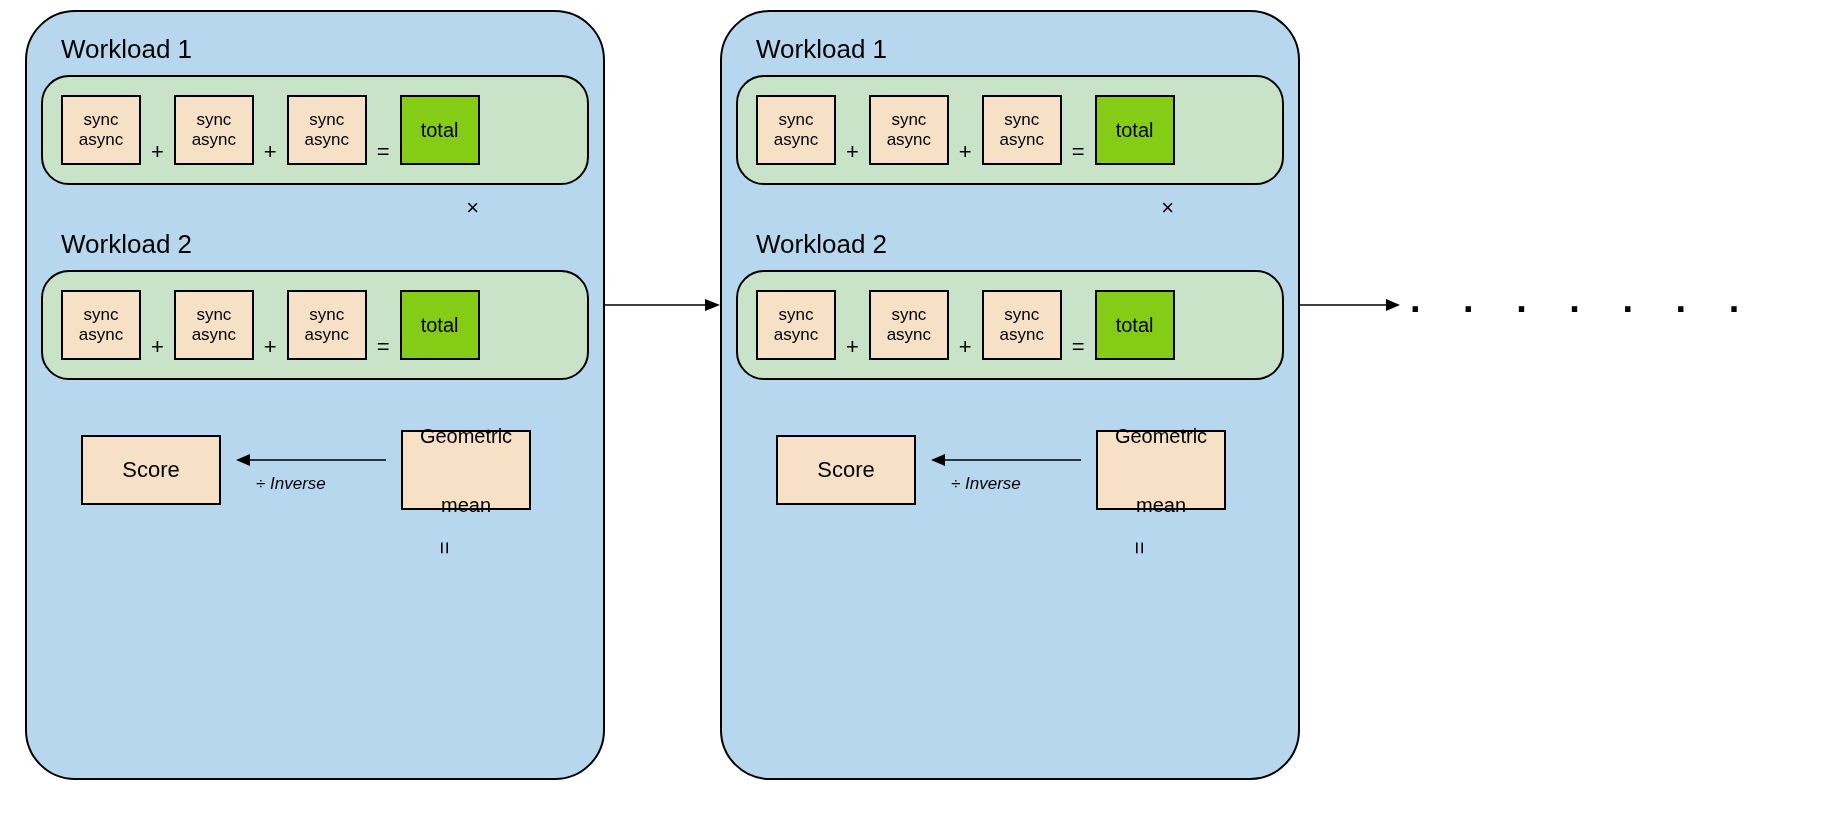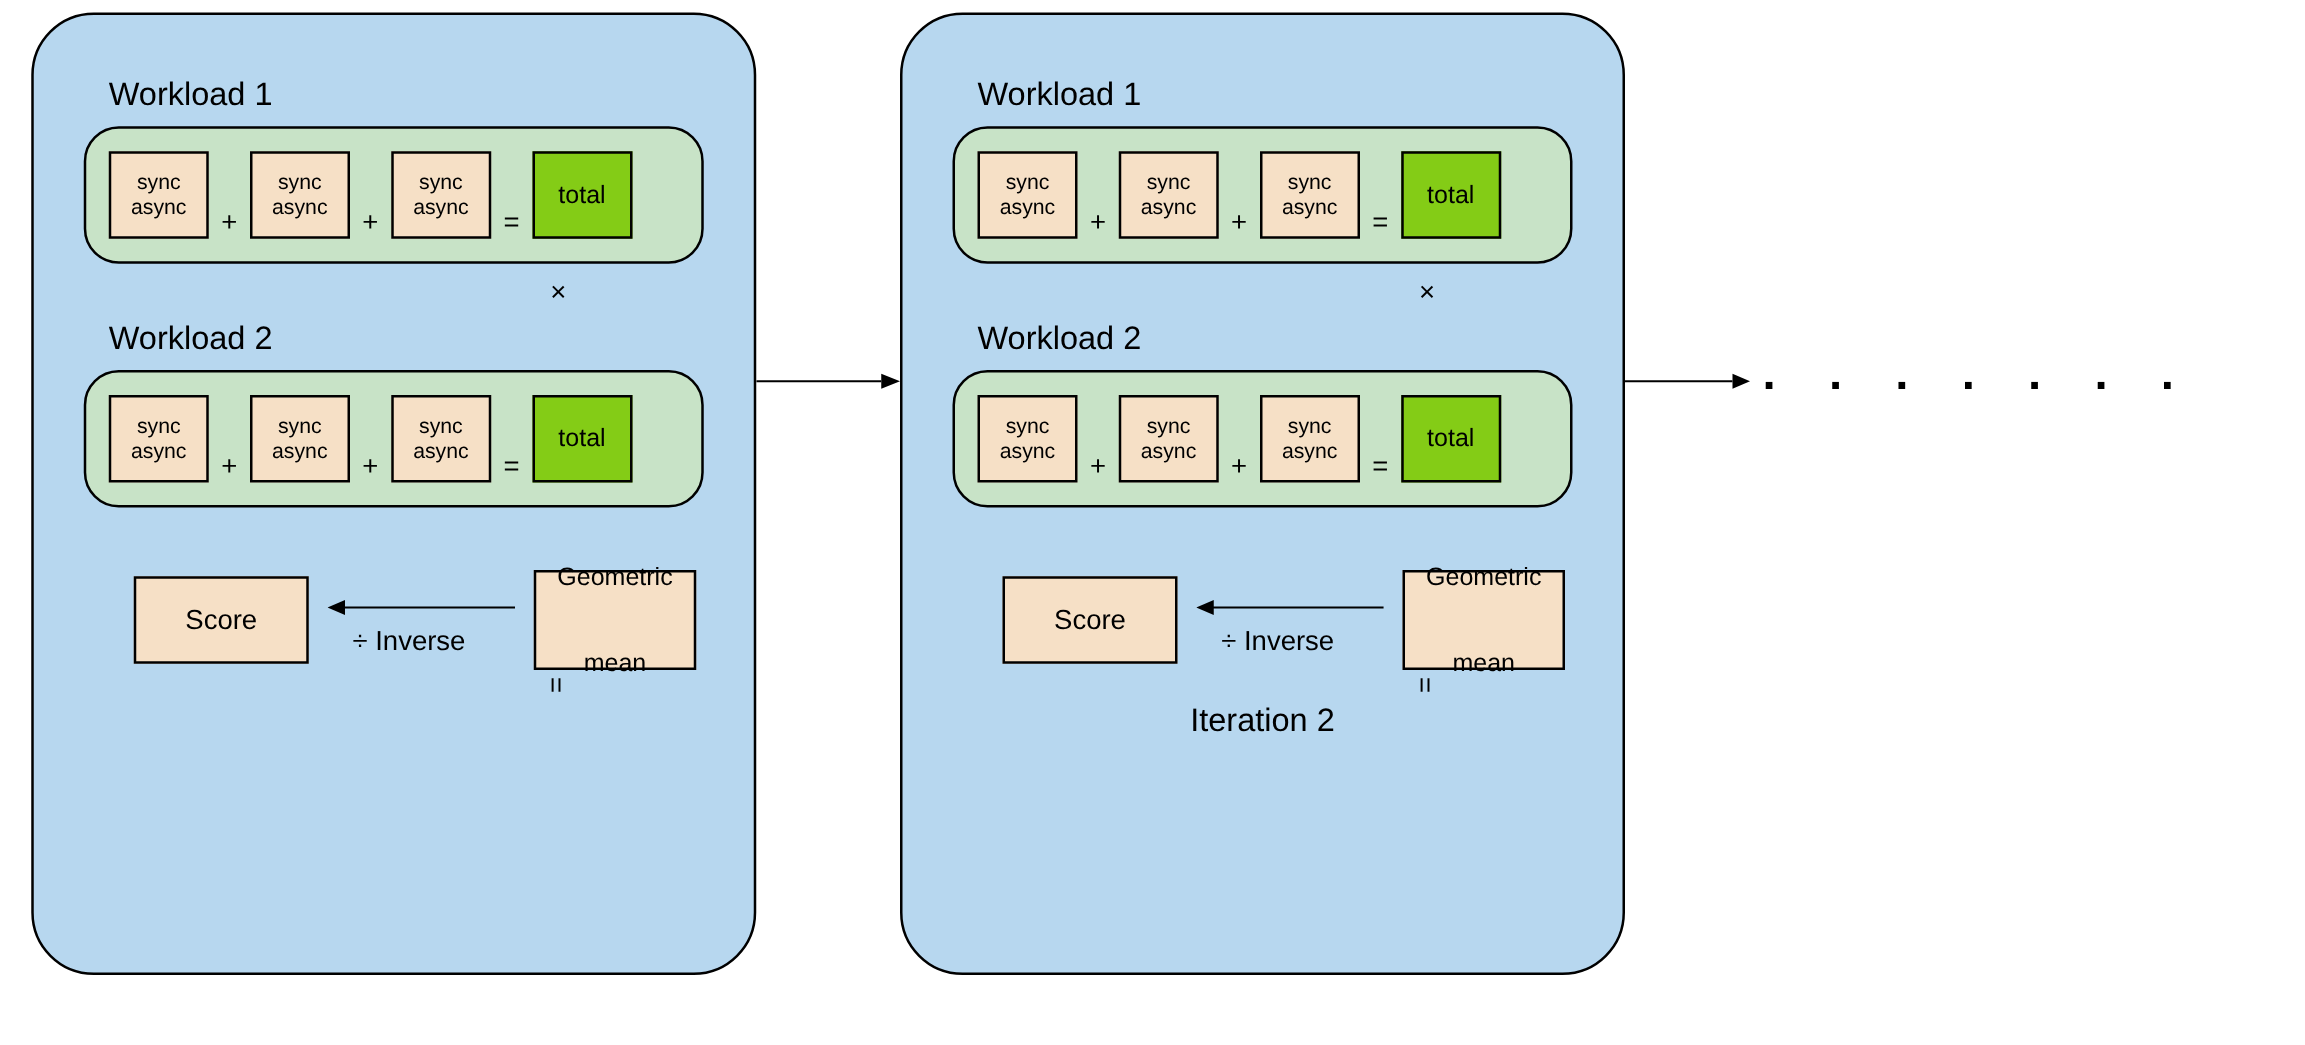--- a/index.html
+++ b/index.html
@@ -12,21 +12,21 @@
     height: 836px;
     position: relative;
   }
   .iteration {
     position: absolute;
     width: 580px;
     height: 770px;
     background: #b7d7ef;
     border: 2px solid #000;
     border-radius: 50px;
-    padding: 40px;
+    padding: 14px;
   }
   .iteration-1 { left: 25px; top: 10px; }
   .iteration-2 { left: 720px; top: 10px; }
   .workload-label {
     font-size: 26px;
     margin: 8px 0 10px 20px;
   }
   .workload {
     background: #c8e3c7;
     border: 2px solid #000;
@@ -112,22 +112,23 @@
   }
   .arrow-back svg {
     position: absolute;
     top: 0;
     left: 0;
   }
   .inverse-label {
     position: absolute;
     top: 24px;
     left: 20px;
-    font-size: 22px;
+    font-size: 17px;
     white-space: nowrap;
+    font-style: italic;
   }
   .iteration-title {
     text-align: center;
     font-size: 26px;
     margin-top: 25px;
   }
   .arrow-next {
     position: absolute;
     top: 295px;
   }
@@ -267,21 +268,20 @@
         <polygon points="0,10 14,4 14,16" fill="#000"></polygon>
       </svg>
       <div class="inverse-label">÷ Inverse</div>
     </div>
     <div class="box-gmean">
       <span>Geometric</span>
       <span>mean</span>
     </div>
   </div>
 
-  <div class="iteration-title">Iteration 2</div>
 </div>
 
 <span class="equals-vert eq-vert-2">=</span>
 
 <div class="arrow-next arrow-next-2">
   <svg width="100" height="20" viewBox="0 0 100 20">
     <line x1="0" y1="10" x2="86" y2="10" stroke="#000" stroke-width="1.5"></line>
     <polygon points="100,10 86,4 86,16" fill="#000"></polygon>
   </svg>
 </div>

